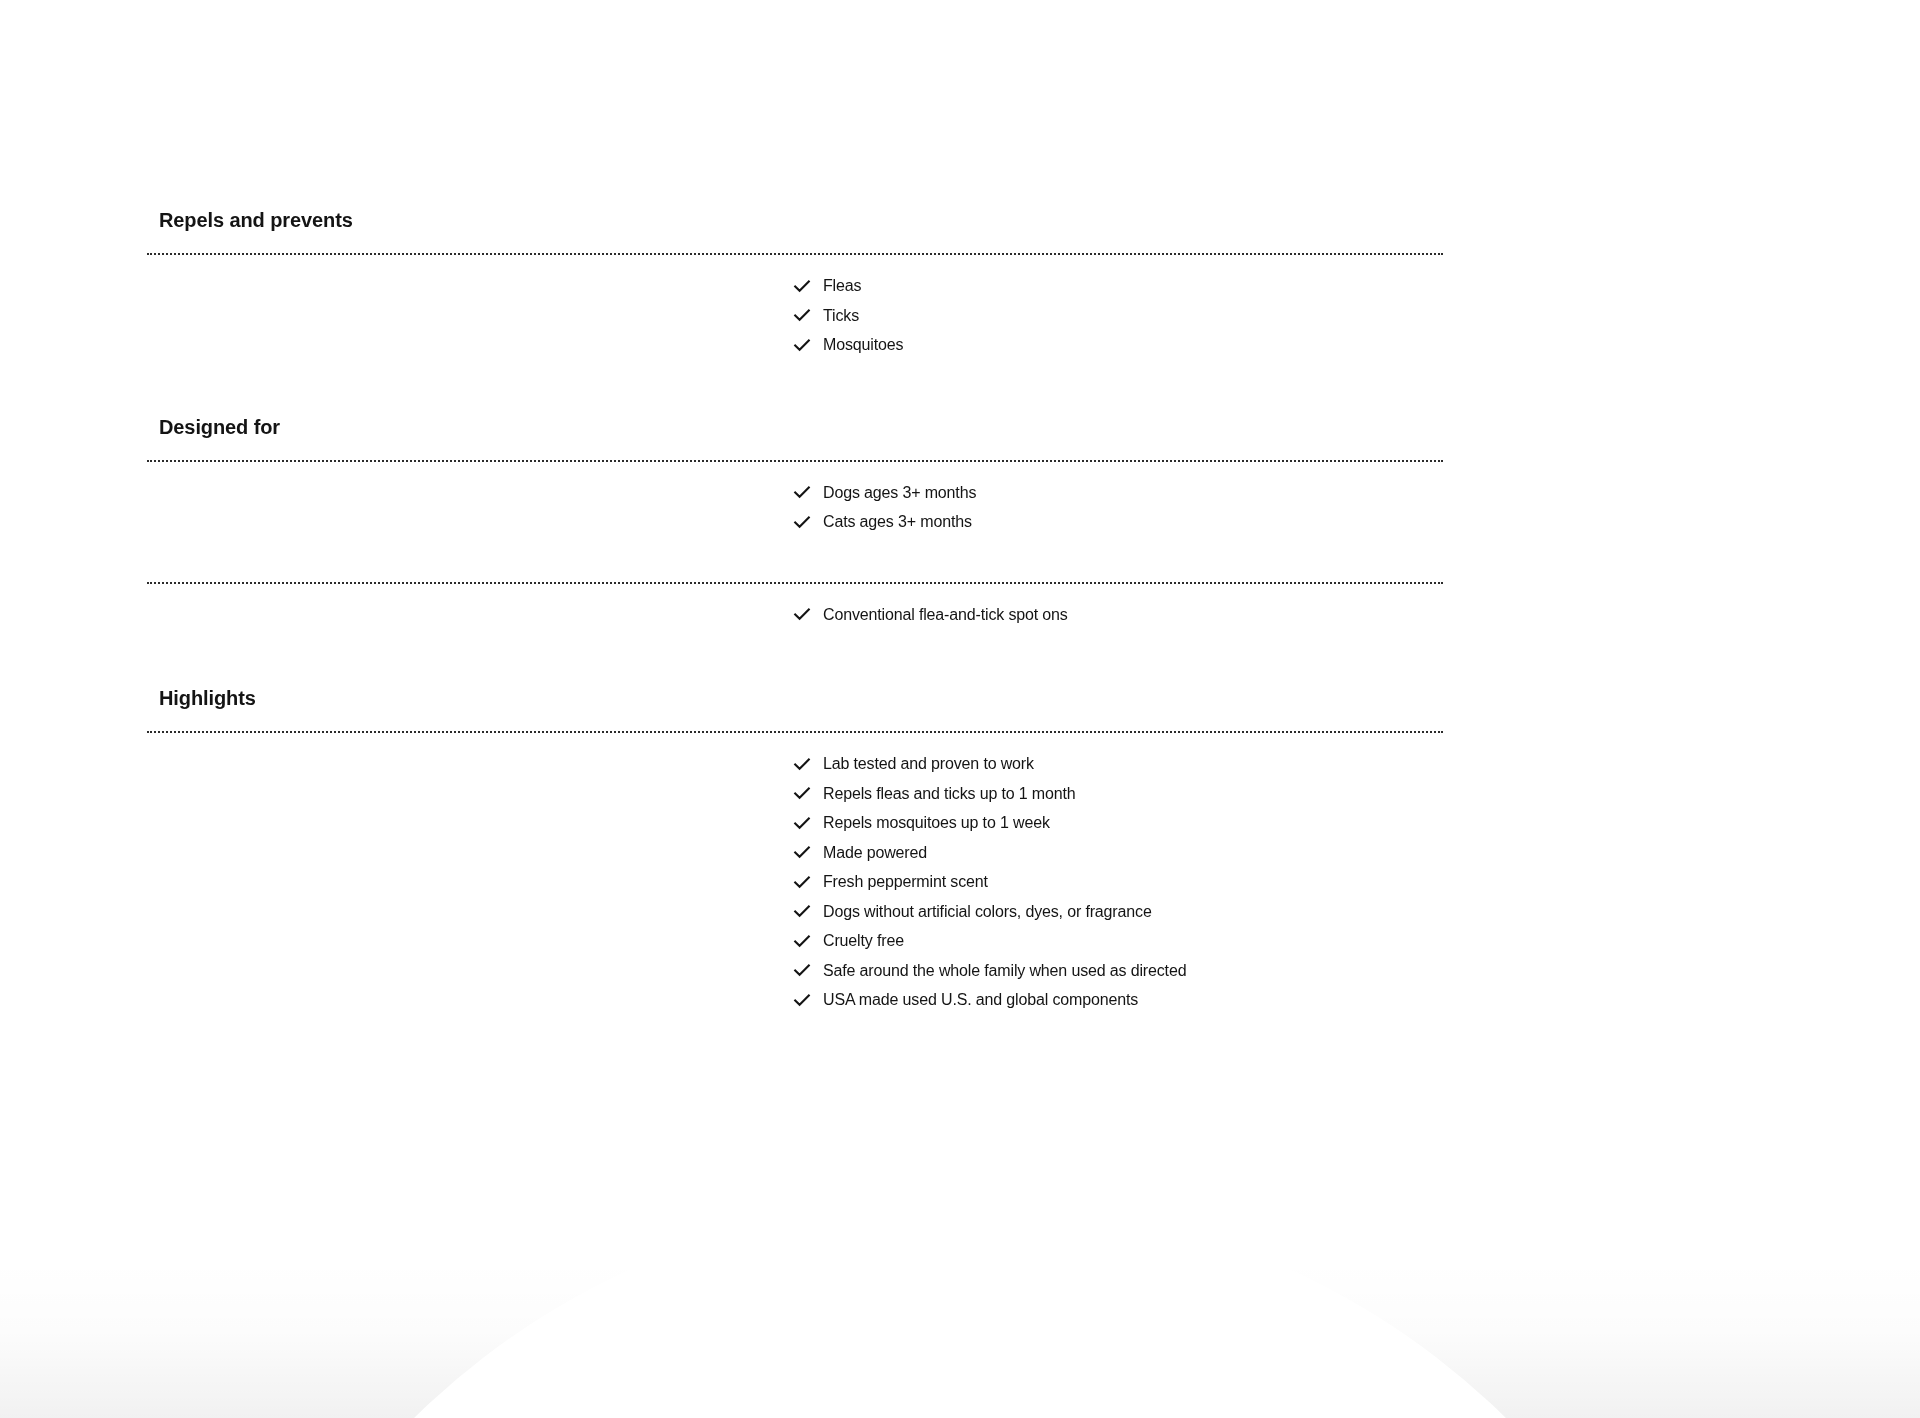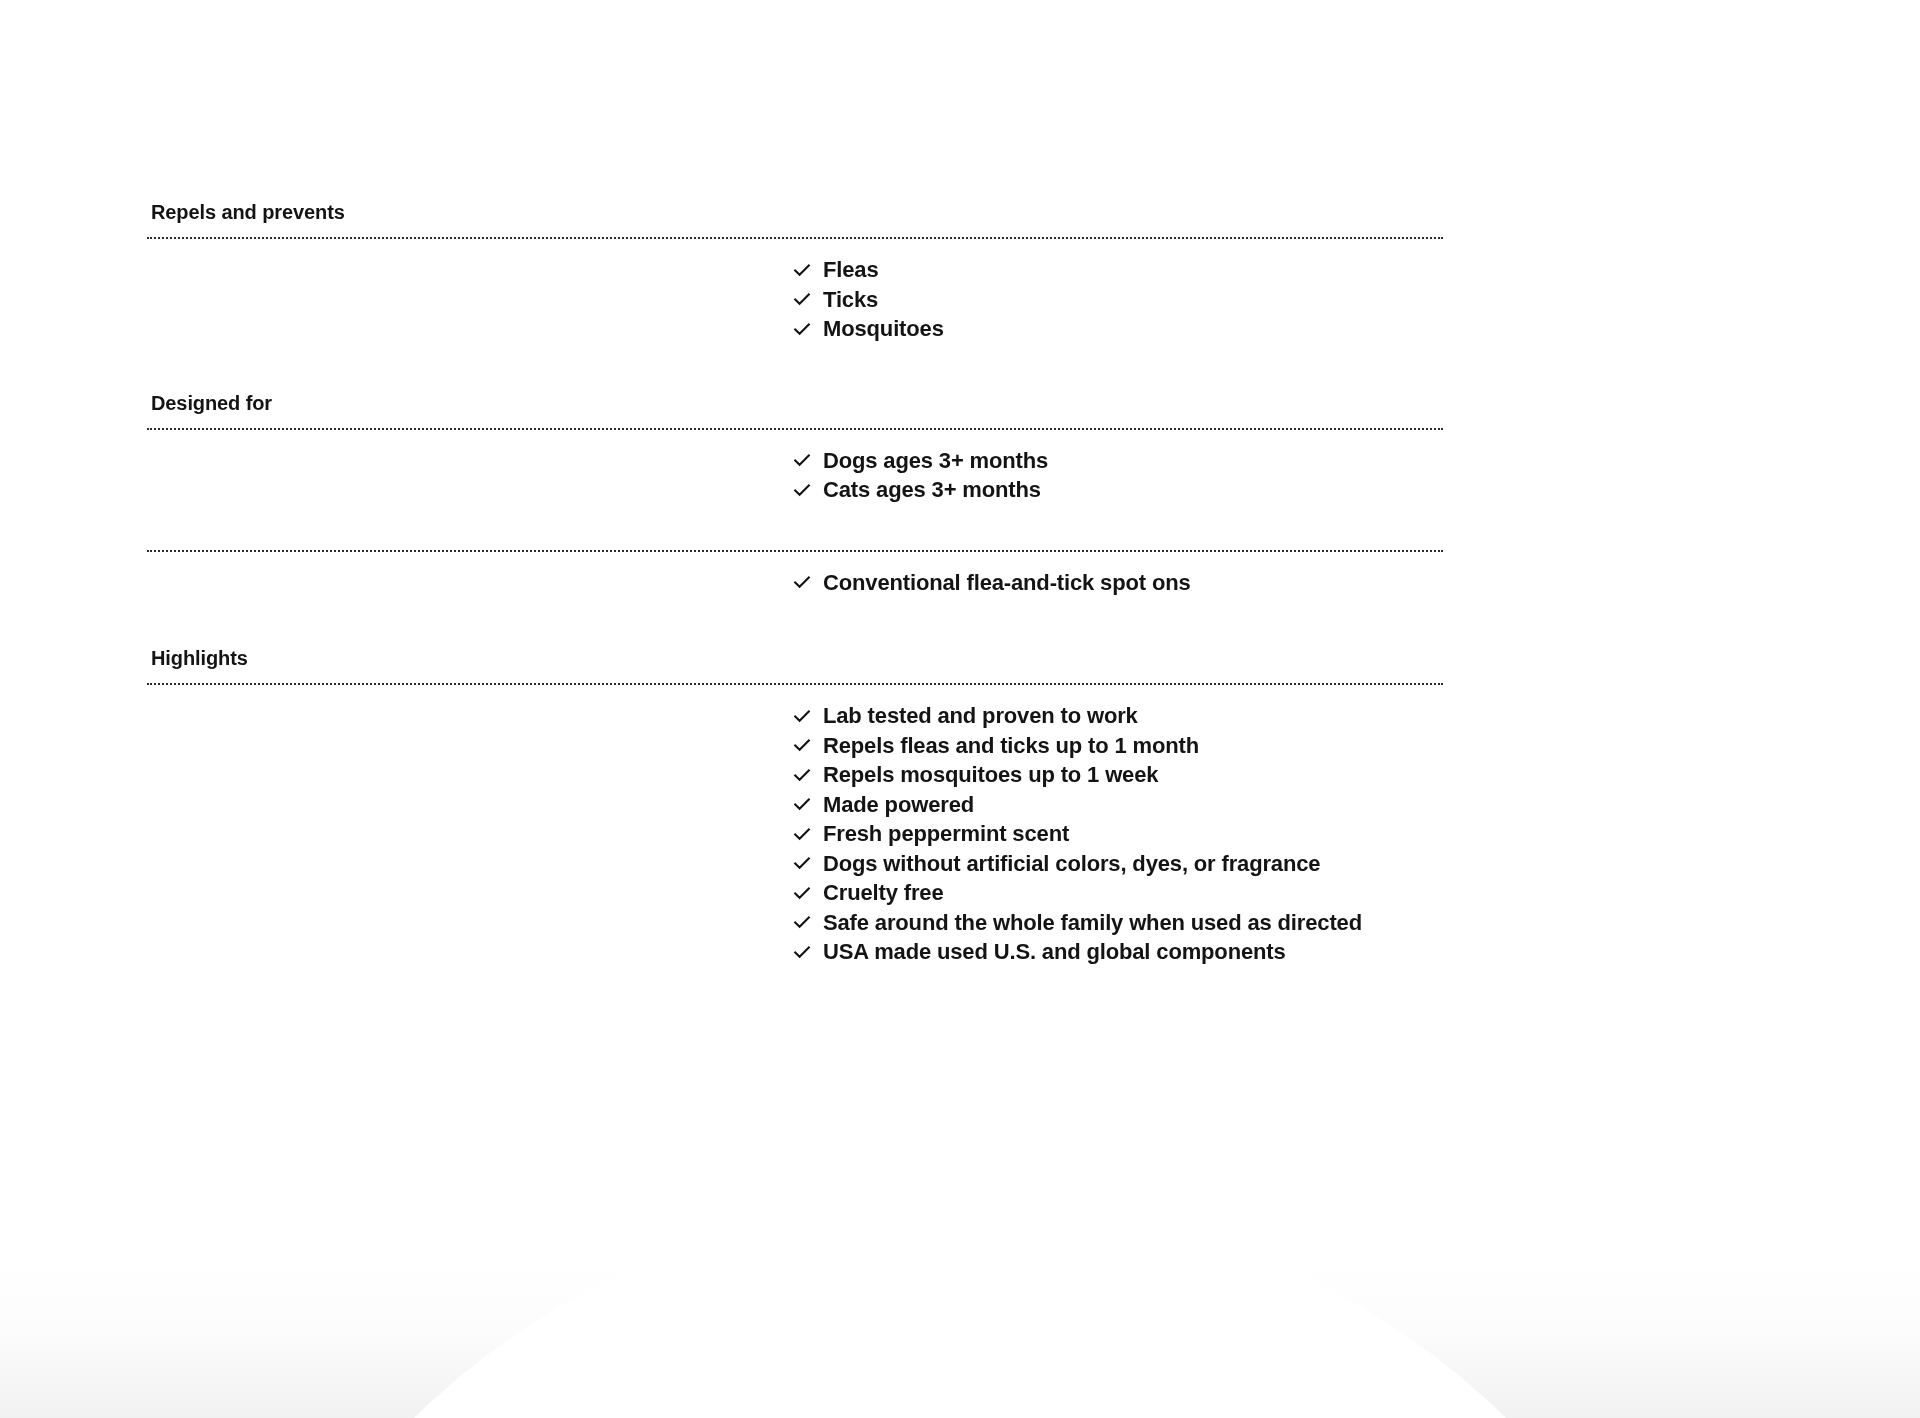--- a/index.html
+++ b/index.html
@@ -54,21 +54,21 @@
   }
 
   .section-head {
     position: relative;
     font-size: 20px;
     font-weight: 700;
     color: #141414;
     letter-spacing: -0.1px;
     line-height: 1.25;
     padding-bottom: 8px;
-    margin: 4px;
+    margin: 12px;
   }
   .section-rule {
     width: 100%;
     height: 0;
     border-bottom: 2px dotted #2b2b2b;
     margin-bottom: 0;
   }
 
   .section-body {
     padding-left: 645px;
@@ -77,26 +77,25 @@
 
   .feature-list {
     list-style: none;
     margin: 0;
     padding: 0;
   }
 
   .feature-item {
     display: flex;
     align-items: flex-start;
-    font-size: 22px;
+    font-size: 16px;
     line-height: 29.5px;
     color: #141414;
     letter-spacing: -0.15px;
     white-space: nowrap;
-    font-weight: bold;
   }
 
   .check-icon {
     flex: 0 0 auto;
     width: 20px;
     height: 29.5px;
     margin-right: 11px;
     display: inline-flex;
     align-items: center;
     justify-content: center;

